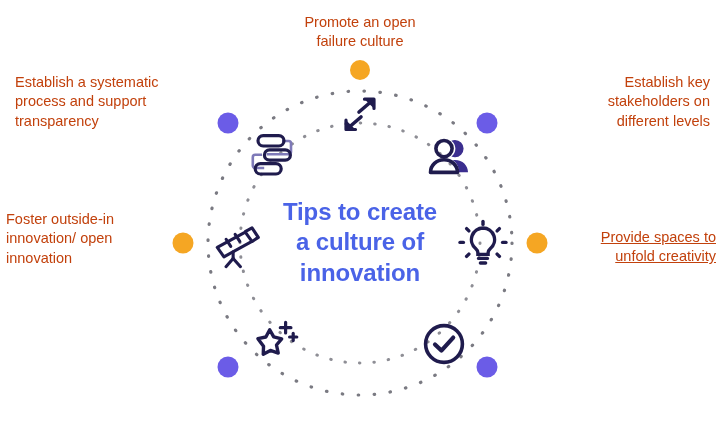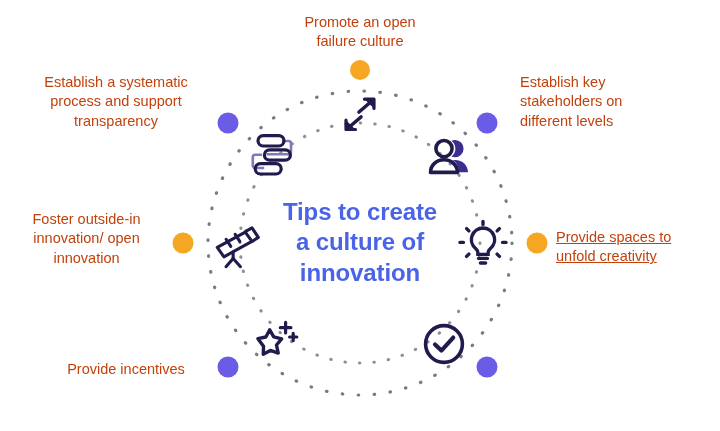--- a/index.html
+++ b/index.html
@@ -33,22 +33,22 @@
     transform: translate(-50%, -50%);
   }
   .node-label {
     position: absolute;
     color: #c2410c;
     font-size: 14.5px;
     line-height: 1.34;
     font-family: "Liberation Sans", sans-serif;
     white-space: pre-line;
   }
-  .lbl-right { text-align: center; }
-  .lbl-left  { text-align: left; }
+  .lbl-right { text-align: left; }
+  .lbl-left  { text-align: right; }
   .lbl-center{ text-align: center; }
   .icon-holder {
     position: absolute;
     transform: translate(-50%, -50%);
     width: 56px;
     height: 56px;
     display: flex;
     align-items: center;
     justify-content: center;
   }
@@ -97,21 +97,20 @@
 stakeholders on
 different levels</div>
 
   <div class="node-label lbl-right" style="left:6px; top:210px; width:161px;">Foster outside-in
 innovation/ open
 innovation</div>
 
   <div class="node-label lbl-left" style="left:556px; top:228px; width:160px;text-decoration:underline;">Provide spaces to
 unfold creativity</div>
 
-  <div class="node-label lbl-right" style="left:40px; top:360px; width:172px;">Provide incentives</div>
 
 
   <div class="icon-holder" style="left:360px; top:115px;">
     <svg width="48" height="44" viewBox="0 0 48 44">
       <g stroke="#1F1B4D" stroke-width="3.6" stroke-linecap="round" stroke-linejoin="round" fill="none">
         <line x1="23" y1="19" x2="37" y2="7"></line>
         <polyline points="28.5,6.2 38,6.2 38,15.5" fill="#1F1B4D" stroke-width="3.2"></polyline>
         <line x1="25" y1="24" x2="11" y2="36"></line>
         <polyline points="19.5,36.5 10,36.5 10,27.2" fill="#1F1B4D" stroke-width="3.2"></polyline>
       </g>

